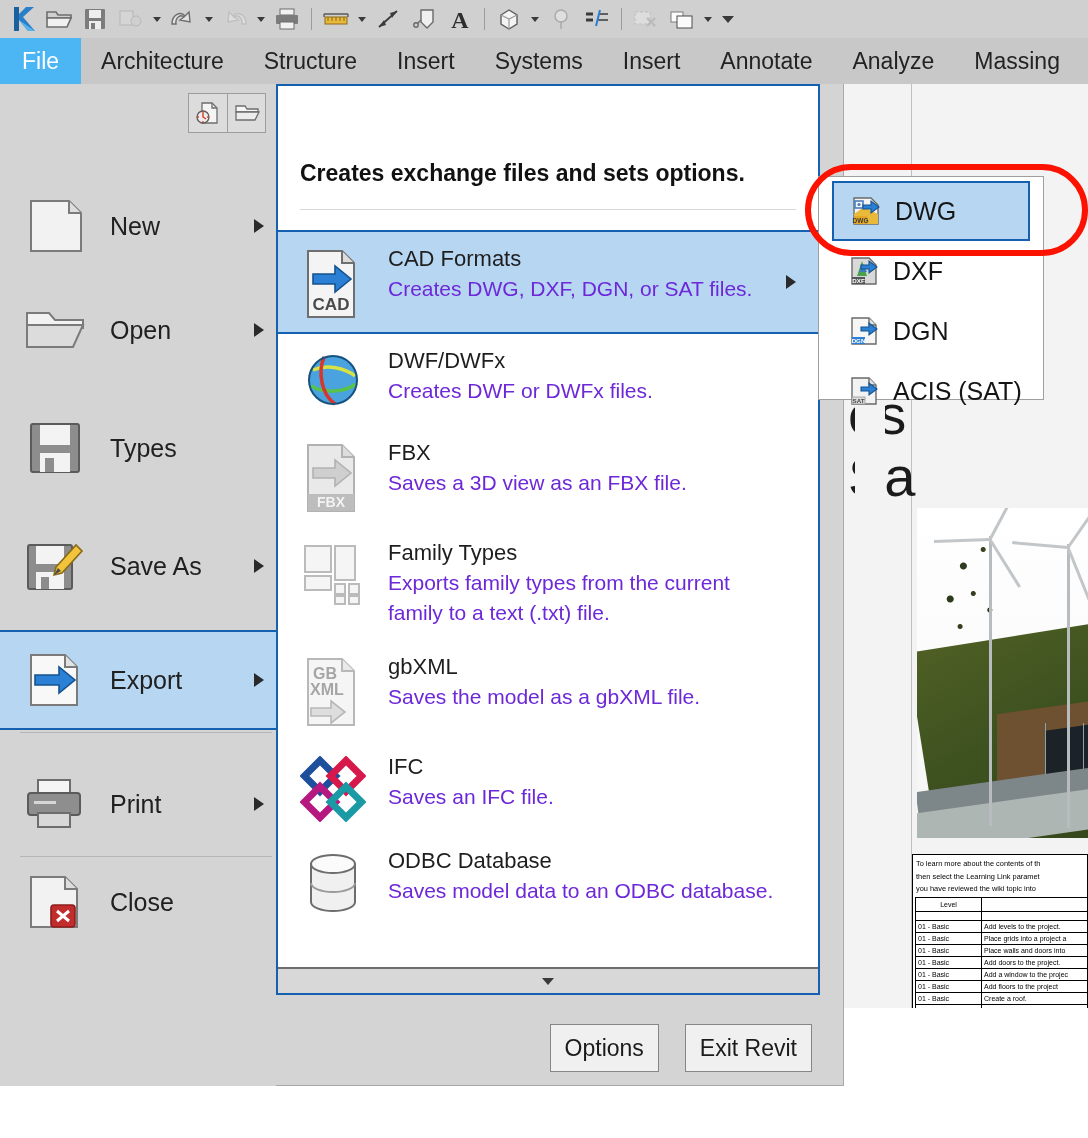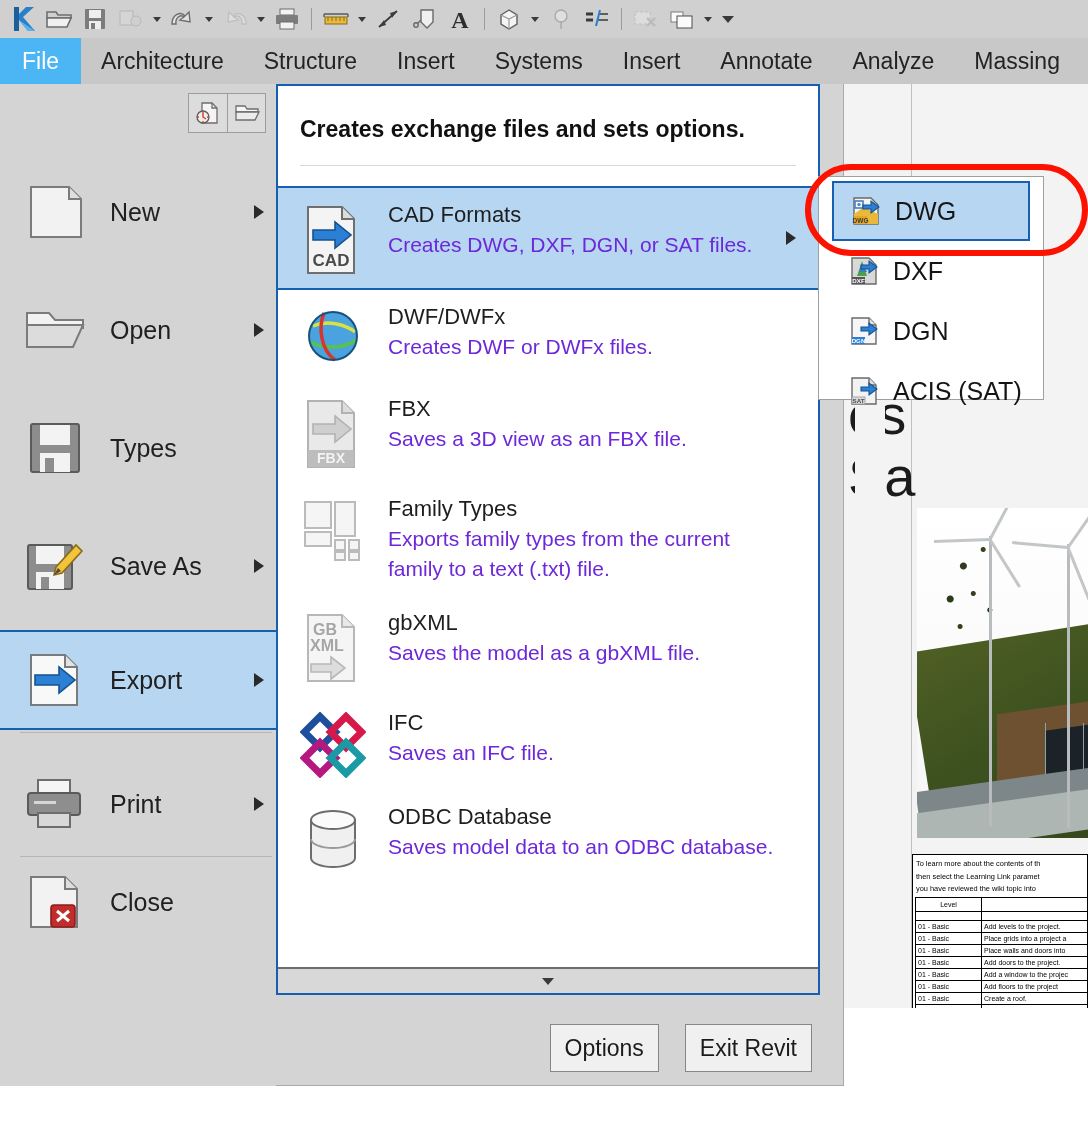--- a/index.html
+++ b/index.html
@@ -92,21 +92,21 @@
   .am-item .ic { width: 110px; display: flex; align-items: center; justify-content: center; }
   .am-item .lbl { flex: 1; font-size: 25px; color: #202020; }
   .am-item .arr { width: 34px; display: flex; align-items: center; justify-content: center; }
   .am-item.sel { background: #b6d6f2; border-top: 2px solid #1560b0; border-bottom: 2px solid #1560b0; }
   .am-sep { position: absolute; left: 20px; width: 252px; height: 1px; background: #b6b6b6; }
   .arr-right { width: 0; height: 0; border-top: 7px solid transparent; border-bottom: 7px solid transparent; border-left: 10px solid #2a2a2a; }
 
   
   .am-right { position: absolute; left: 276px; top: 0; width: 568px; height: 1002px; }
   .am-panel { position: absolute; left: 0; top: 0; width: 544px; height: 911px; background: #ffffff; border: 2px solid #1560b0; }
-  .am-title { font-size: 23px; font-weight: bold; color: #111; padding: 30px 0 0 22px; }
+  .am-title { font-size: 23px; font-weight: bold; color: #111; padding: 30px 0 0 22px; margin-top: 44px; }
   .am-title-rule { margin: 22px 22px 0 22px; height: 1px; background: #d8d8d8; }
   .am-scroll-btn { position: absolute; left: 0; bottom: 0; width: 540px; height: 26px; background: #d8d8d8;
                    border-top: 2px solid #6d6d6d; display: flex; align-items: center; justify-content: center; }
 
   .exp-item { position: relative; display: flex; align-items: flex-start; padding: 12px 0 12px 0; min-height: 92px; }
   .exp-item .eic { width: 110px; display: flex; align-items: flex-start; justify-content: center; padding-top: 4px; }
   .exp-item .etxt { flex: 1; padding-right: 40px; }
   .exp-item .ename { font-size: 22px; font-weight: normal; color: #1e1e1e; line-height: 30px; }
   .exp-item .edesc { font-size: 21px; color: #6d28d9; line-height: 30px; }
   .exp-item.sel { background: #b6d6f2; border-top: 2px solid #1560b0; border-bottom: 2px solid #1560b0; }
@@ -432,21 +432,21 @@
           </svg>
         </div>
         <div class="recent-btn">
           <svg width="28" height="24" viewBox="0 0 28 24">
             <path d="M3 5 h9 l2 3 h11 v3 H3 Z" fill="#f6f6f6" stroke="#6d6d6d" stroke-width="1.3"></path>
             <path d="M3 11 h23 l-4 8 H3 Z" fill="#ececec" stroke="#6d6d6d" stroke-width="1.3"></path>
           </svg>
         </div>
       </div>
 
-      <div class="am-item" style="top:78px">
+      <div class="am-item" style="top:92px">
         <div class="ic">
           <svg width="68" height="58" viewBox="0 0 68 58">
             <path d="M10 4 h38 l12 12 v38 H10 Z" fill="#f2f2f2" stroke="#7b7b7b" stroke-width="2"></path>
             <path d="M48 4 v12 h12" fill="#dedede" stroke="#7b7b7b" stroke-width="2"></path>
           </svg>
         </div>
         <div class="lbl">New</div>
         <div class="arr">
             <div class="arr-right"></div>
           </div>

